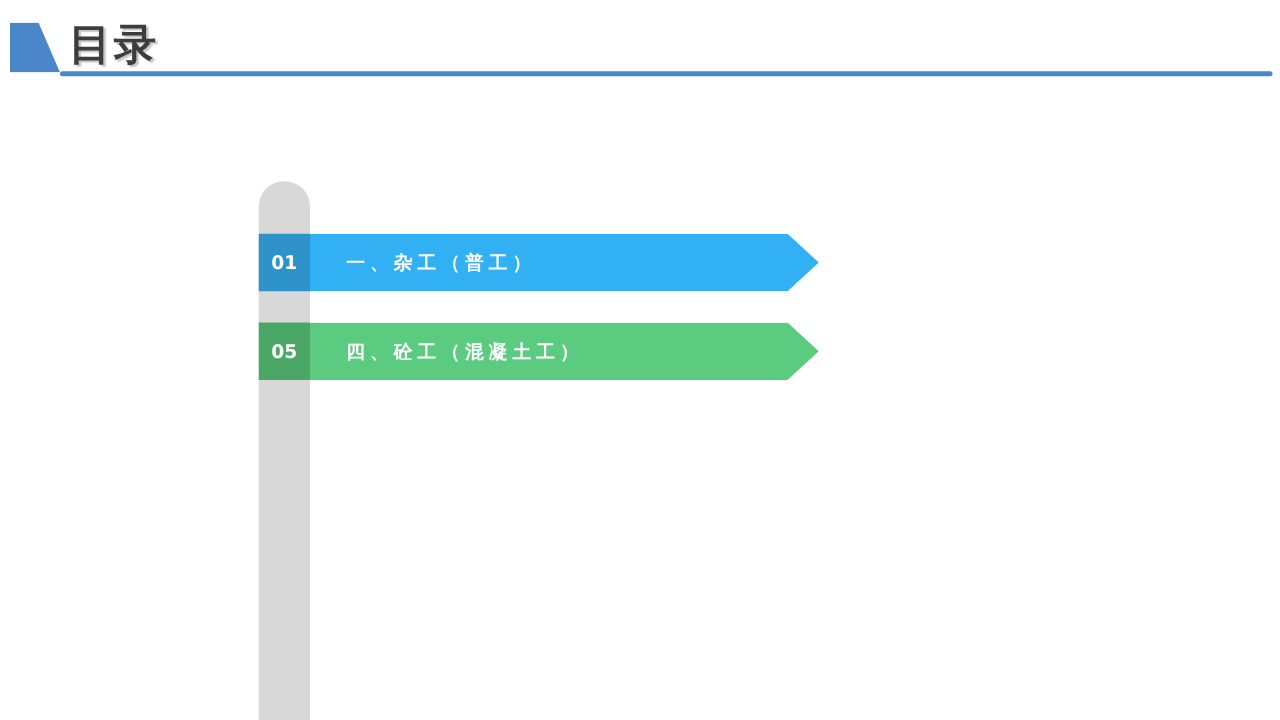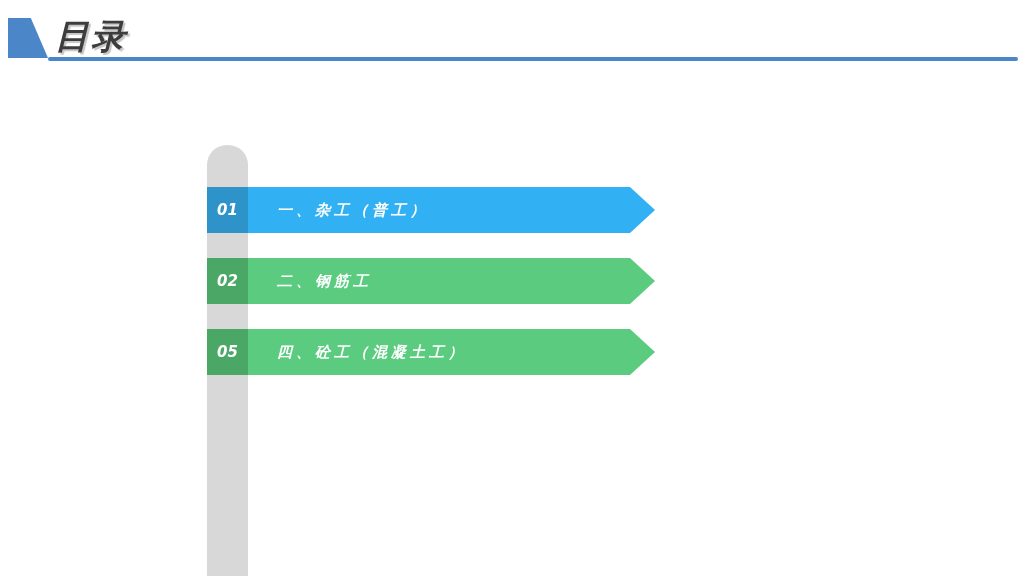--- a/index.html
+++ b/index.html
@@ -4,21 +4,21 @@
 <style>
   :root{
     --accent-blue:#4a86c8;
     --item-blue:#31b1f4;
     --item-blue-dark:#2d93c9;
     --item-green:#5bcb80;
     --item-green-dark:#4aa766;
     --rail-gray:#d8d8d8;
     --title-text:#3d3d3d;
   }
-  *{margin:0;padding:0;box-sizing:border-box;font-style:italic;}
+  *{margin:0;padding:0;box-sizing:border-box;}
   html,body{width:1024px;height:576px;overflow:hidden;}
   body{
     font-family:"DejaVu Sans","Liberation Sans",sans-serif;
     background:#ffffff;
     position:relative;
   }
   .slide{position:absolute;inset:0;background:#ffffff;}
 
   
   .header-accent{
@@ -79,24 +79,20 @@
 
   <div class="rail"></div>
 
   <div class="toc">
 
     <div class="toc-item scheme-blue">
       <div class="num-box">01</div>
       <div class="arrow-banner">一、杂工（普工）</div>
     </div>
 
-    <div class="toc-item scheme-green">
-      <div class="num-box">02</div>
-      <div class="arrow-banner">二、钢筋工</div>
-    </div>
 
 
     <div class="toc-item scheme-green">
       <div class="num-box">05</div>
       <div class="arrow-banner">四、砼工（混凝土工）</div>
     </div>
 
   </div>
 </div>
 

